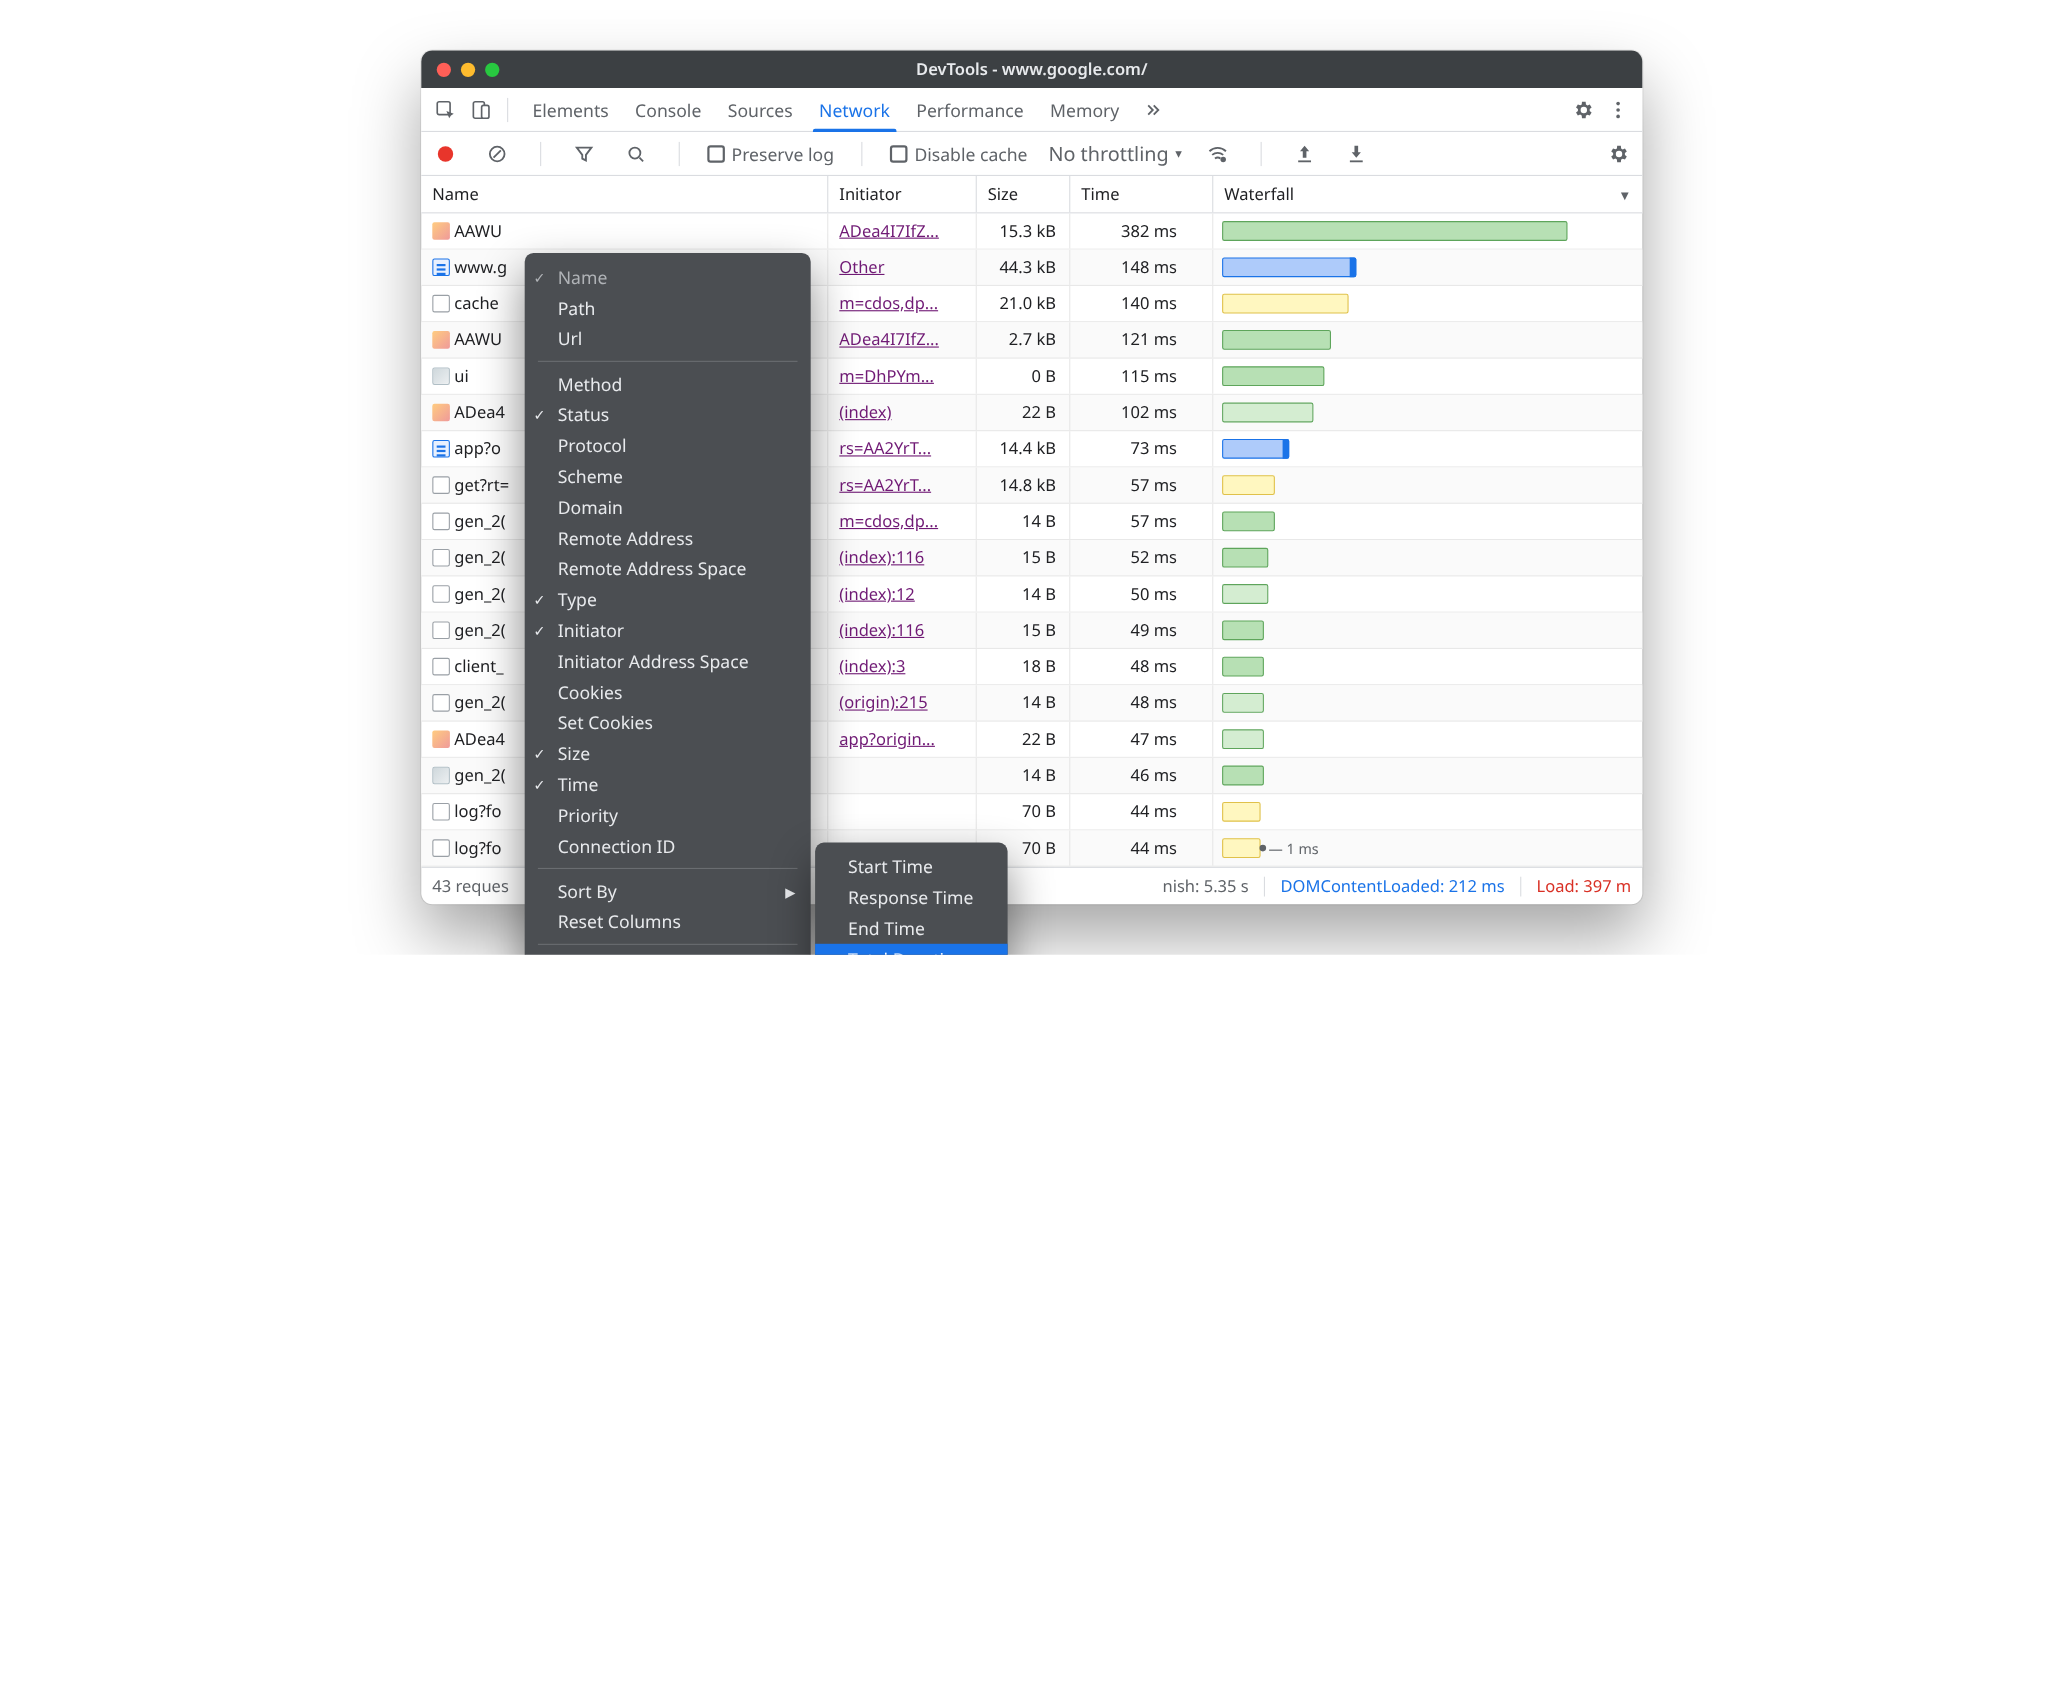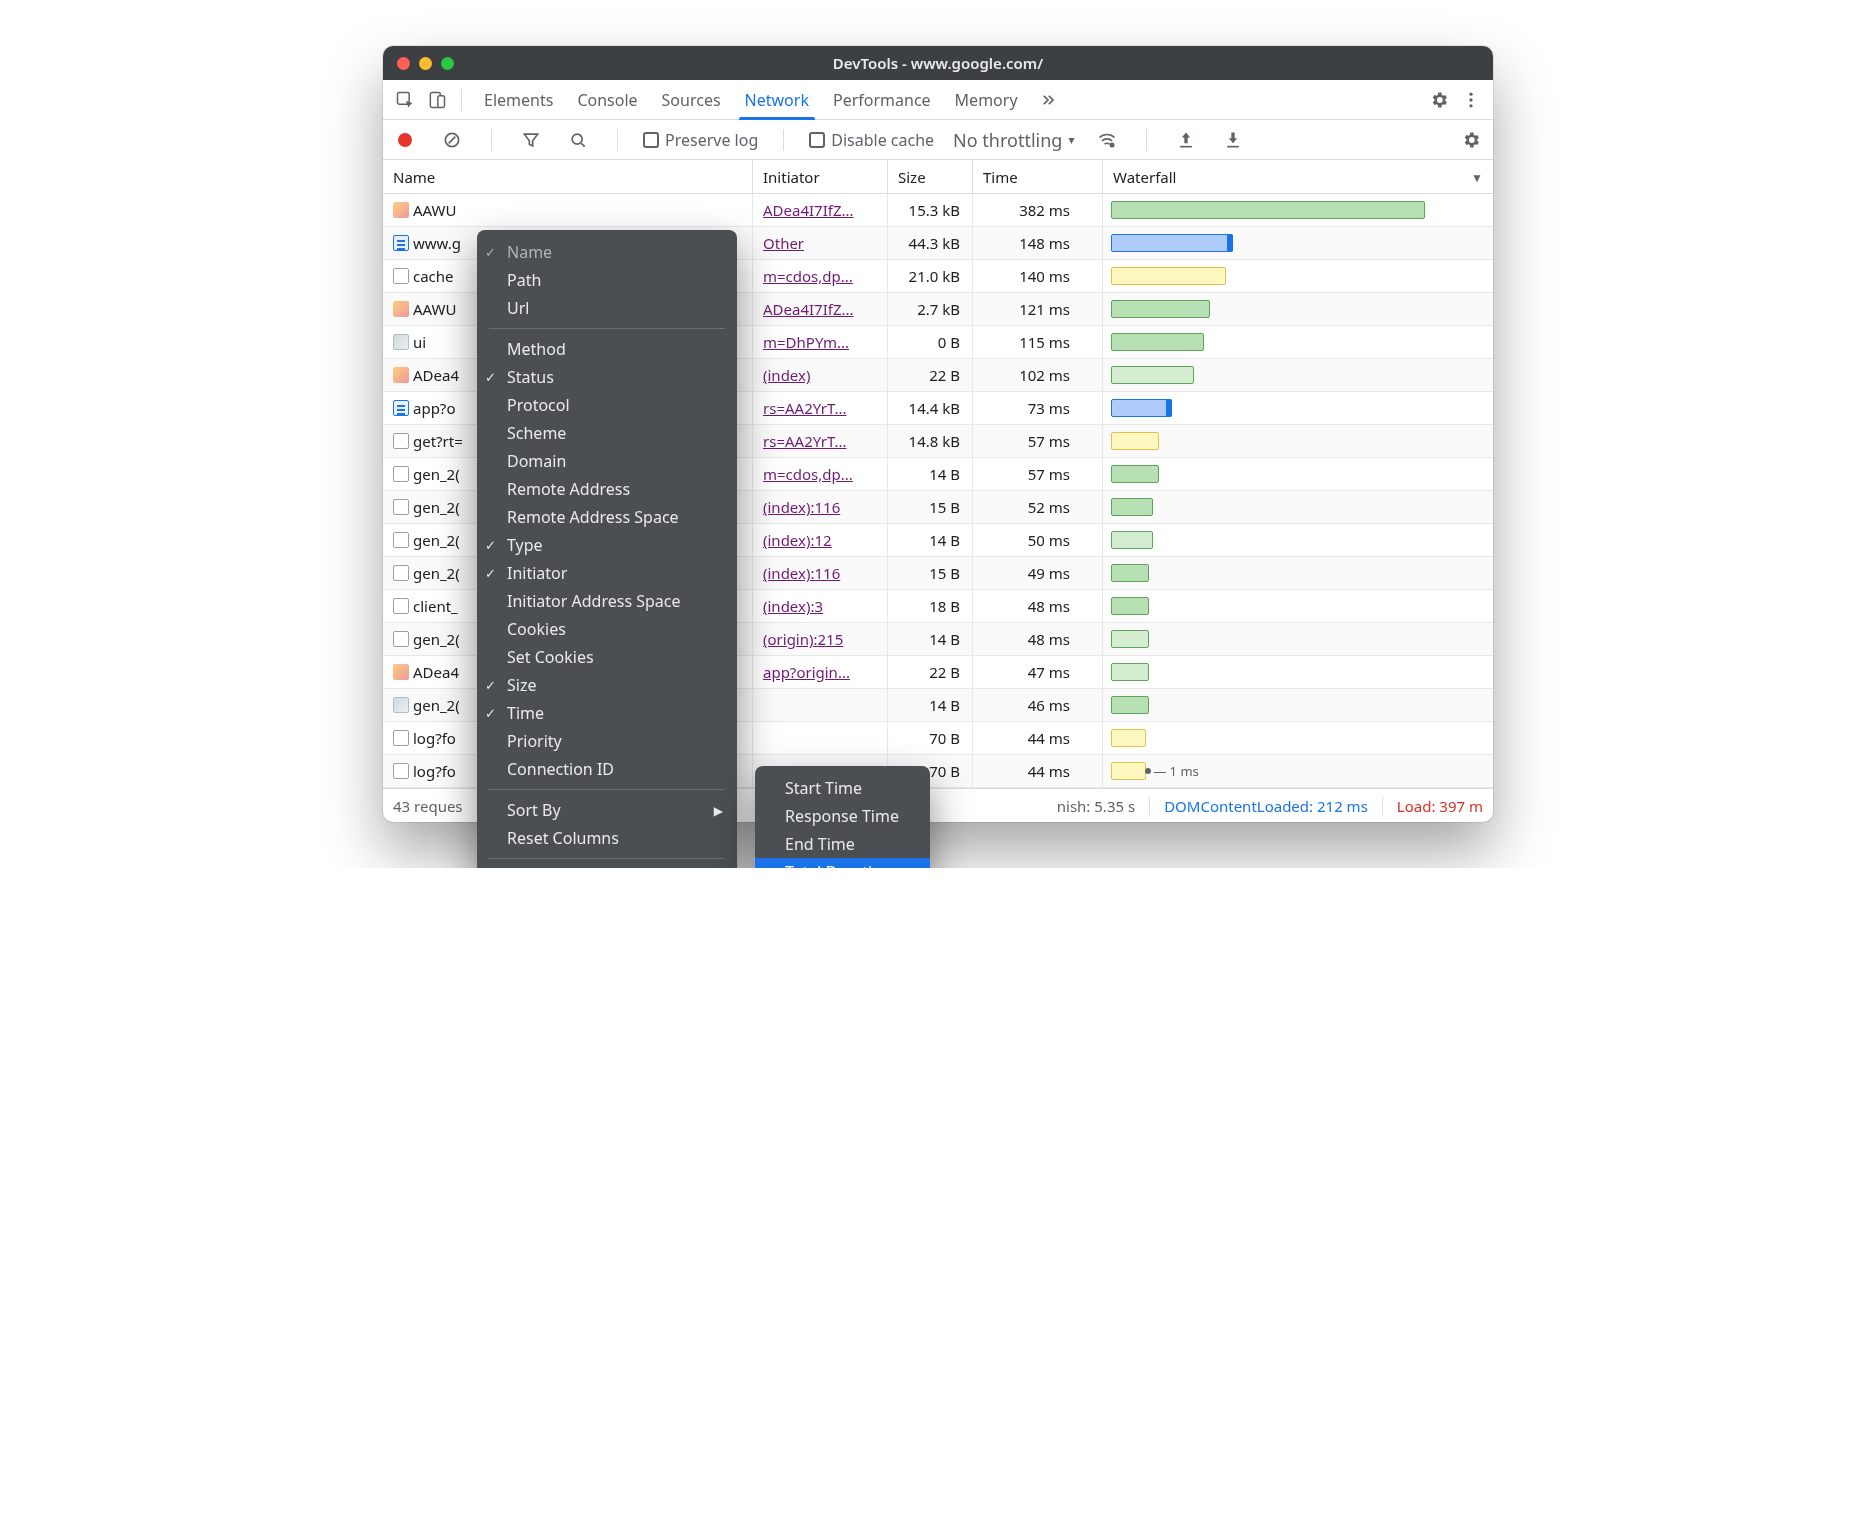--- a/index.html
+++ b/index.html
@@ -175,21 +175,21 @@
     position:absolute;
     background: var(--menu-bg);
     color: var(--menu-text);
     border-radius:8px;
     box-shadow: 0 18px 40px rgba(0,0,0,0.45);
     font-size:16px;
     padding: 8px 0;
     z-index: 100;
   }
   .ctx.main { top:184px; left:94px; width:260px; }
-  .ctx.sub { top:720px; left:372px; width:175px; }
+  .ctx.sub { top:720px; left:358px; width:175px; }
   .ctx .item {
     display:flex; align-items:center; height:28px;
     padding: 0 14px 0 30px;
     position:relative;
     cursor:pointer;
   }
   .ctx .item.highlight { background: var(--menu-highlight); color:#fff; }
   .ctx .item .check { position:absolute; left:8px; font-size:13px; }
   .ctx .item .arrow { margin-left:auto; font-size:12px; }
   .ctx .item.disabled { color:#b0b3b7; }

